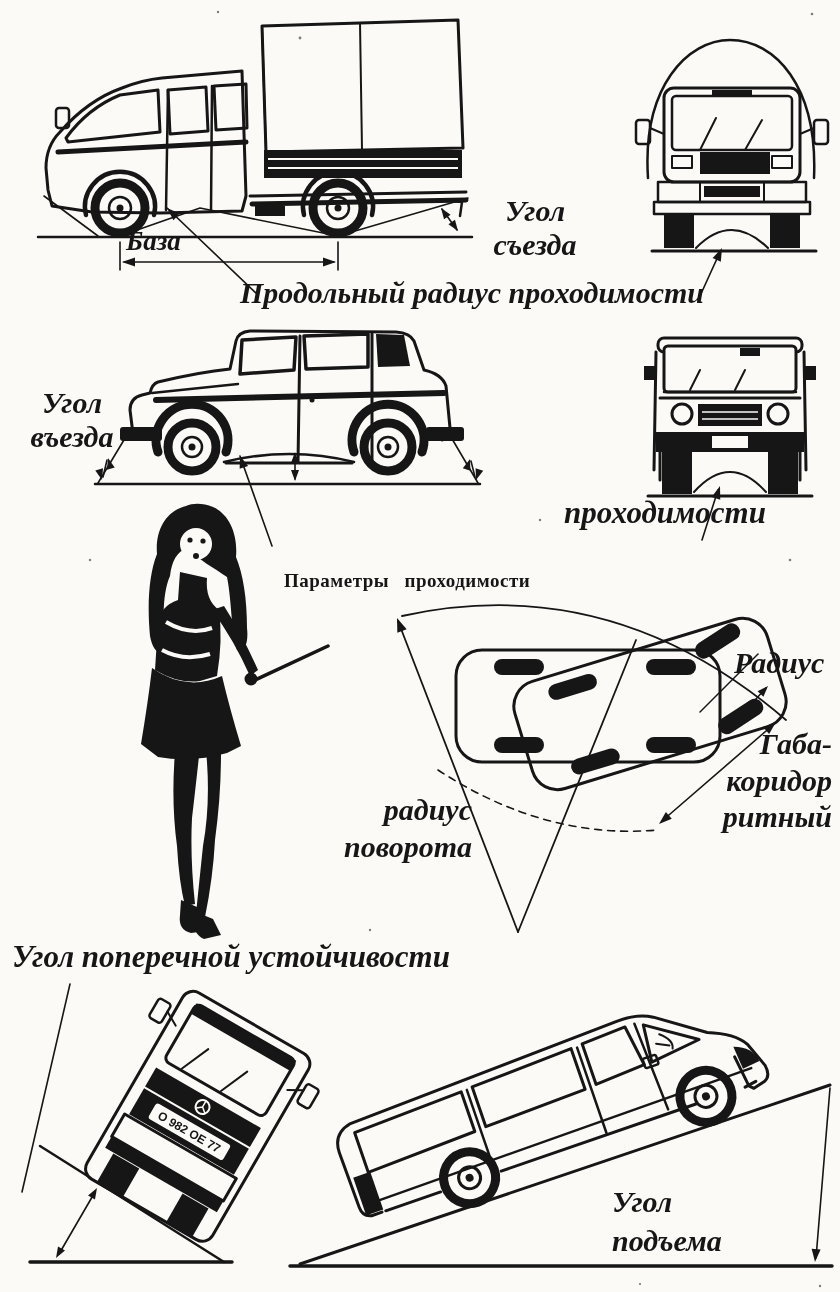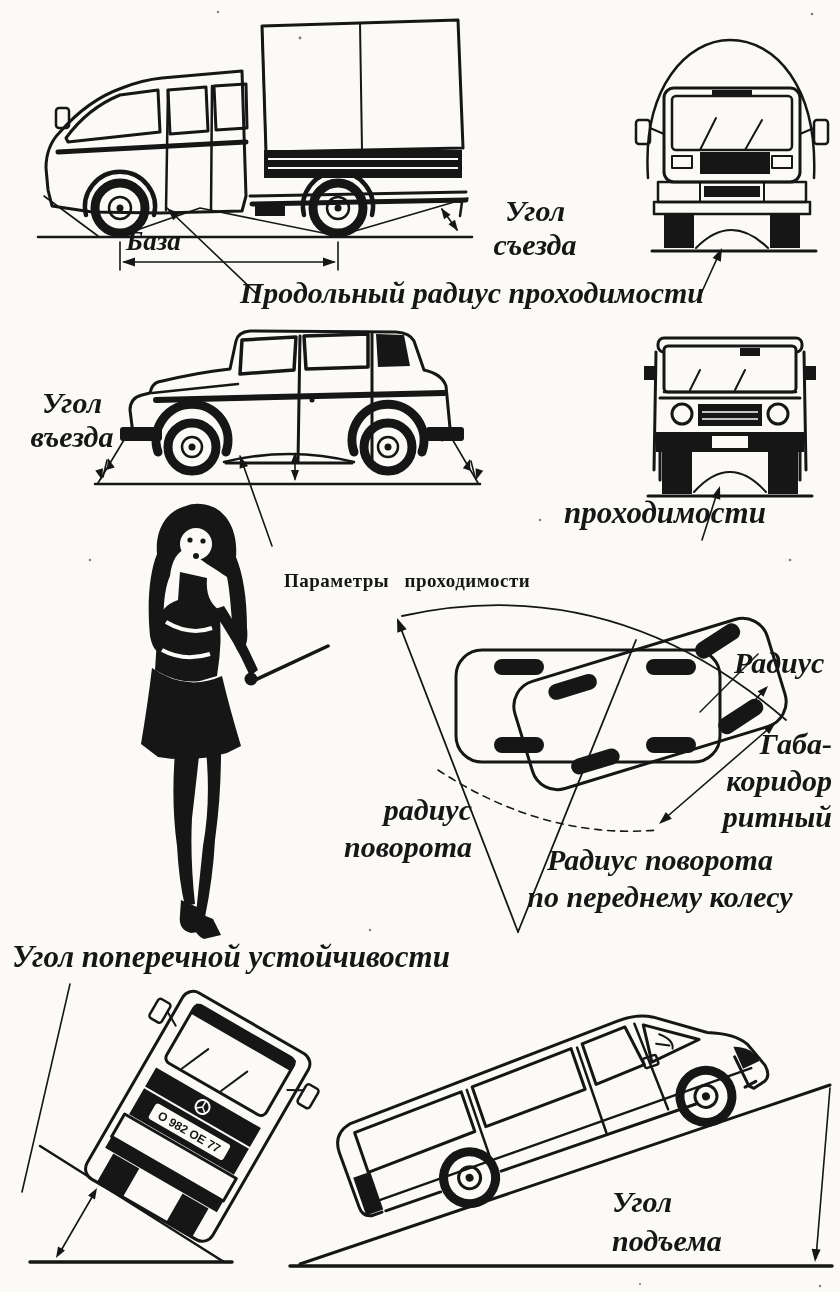--- a/index.html
+++ b/index.html
@@ -331,24 +331,20 @@
   <div>Габа-</div>
   <div>коридор</div>
   <div>ритный</div>
 </div>
 
 <div class="lbl s30 r" style="left:250px; top:792px; width:222px; line-height:1.22;">
   <div>радиус</div>
   <div>поворота</div>
 </div>
 
-<div class="lbl s30 c" style="left:495px; top:842px; width:330px; line-height:1.22;">
-  <div>Радиус поворота</div>
-  <div>по переднему колесу</div>
-</div>
 
 <div class="lbl s31" style="left:12px; top:940px;">Угол поперечной устойчивости</div>
 
 <div class="lbl s30" style="left:612px; top:1182px; line-height:1.3;">
   <div>Угол</div>
   <div>подъема</div>
 </div>
 
 </div>
 

